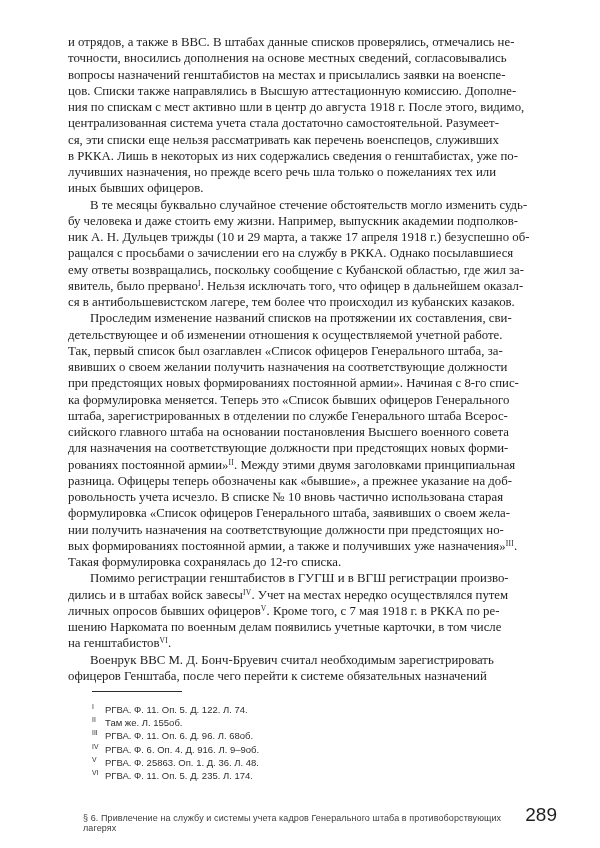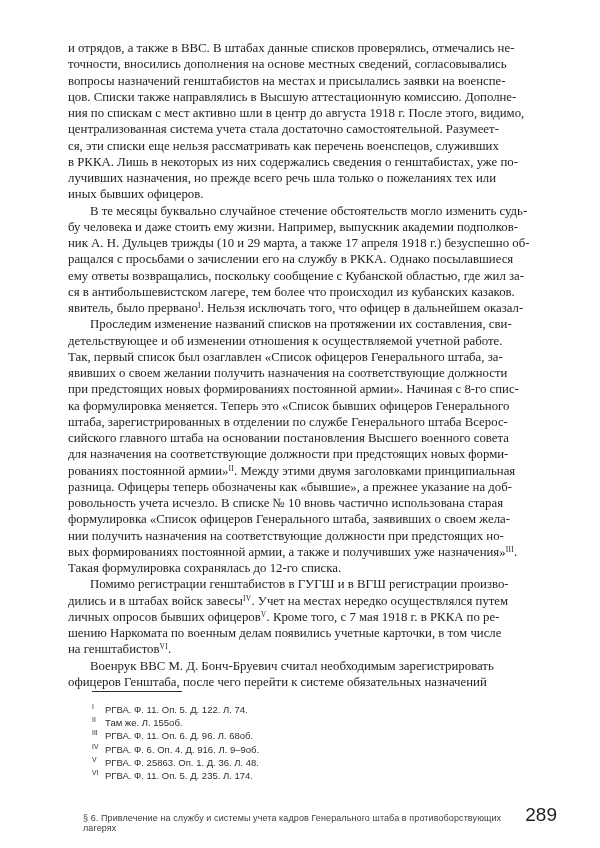--- a/index.html
+++ b/index.html
@@ -7,21 +7,21 @@
     position: relative;
     width: 600px;
     height: 848px;
     background: #ffffff;
     font-family: "Liberation Serif", "DejaVu Serif", serif;
     overflow: hidden;
   }
   .body-text {
     position: absolute;
     left: 68px;
-    top: 40px;
+    top: 34px;
     width: 466px;
     font-size: 12.8px;
     color: #232323;
   }
   .bline {
     height: 16.25px;
     line-height: 16.25px;
     white-space: nowrap;
     transform-origin: left center;
   }
@@ -82,22 +82,22 @@
       <div class="bline">централизованная система учета стала достаточно самостоятельной. Разумеет-</div>
       <div class="bline">ся, эти списки еще нельзя рассматривать как перечень военспецов, служивших</div>
       <div class="bline">в РККА. Лишь в некоторых из них содержались сведения о генштабистах, уже по-</div>
       <div class="bline">лучивших назначения, но прежде всего речь шла только о пожеланиях тех или</div>
       <div class="bline">иных бывших офицеров.</div>
       <div class="bline indent">В те месяцы буквально случайное стечение обстоятельств могло изменить судь-</div>
       <div class="bline">бу человека и даже стоить ему жизни. Например, выпускник академии подполков-</div>
       <div class="bline">ник А. Н. Дульцев трижды (10 и 29 марта, а также 17 апреля 1918 г.) безуспешно об-</div>
       <div class="bline">ращался с просьбами о зачислении его на службу в РККА. Однако посылавшиеся</div>
       <div class="bline">ему ответы возвращались, поскольку сообщение с Кубанской областью, где жил за-</div>
+      <div class="bline">явитель, было прервано<sup class="fn-ref">I</sup>. Нельзя исключать того, что офицер в дальнейшем оказал-</div>
       <div class="bline">ся в антибольшевистском лагере, тем более что происходил из кубанских казаков.</div>
-      <div class="bline">явитель, было прервано<sup class="fn-ref">I</sup>. Нельзя исключать того, что офицер в дальнейшем оказал-</div>
       <div class="bline indent">Проследим изменение названий списков на протяжении их составления, сви-</div>
       <div class="bline">детельствующее и об изменении отношения к осуществляемой учетной работе.</div>
       <div class="bline">Так, первый список был озаглавлен «Список офицеров Генерального штаба, за-</div>
       <div class="bline">явивших о своем желании получить назначения на соответствующие должности</div>
       <div class="bline">при предстоящих новых формированиях постоянной армии». Начиная с 8-го спис-</div>
       <div class="bline">ка формулировка меняется. Теперь это «Список бывших офицеров Генерального</div>
       <div class="bline">штаба, зарегистрированных в отделении по службе Генерального штаба Всерос-</div>
       <div class="bline">сийского главного штаба на основании постановления Высшего военного совета</div>
       <div class="bline">для назначения на соответствующие должности при предстоящих новых форми-</div>
       <div class="bline">рованиях постоянной армии»<sup class="fn-ref">II</sup>. Между этими двумя заголовками принципиальная</div>

